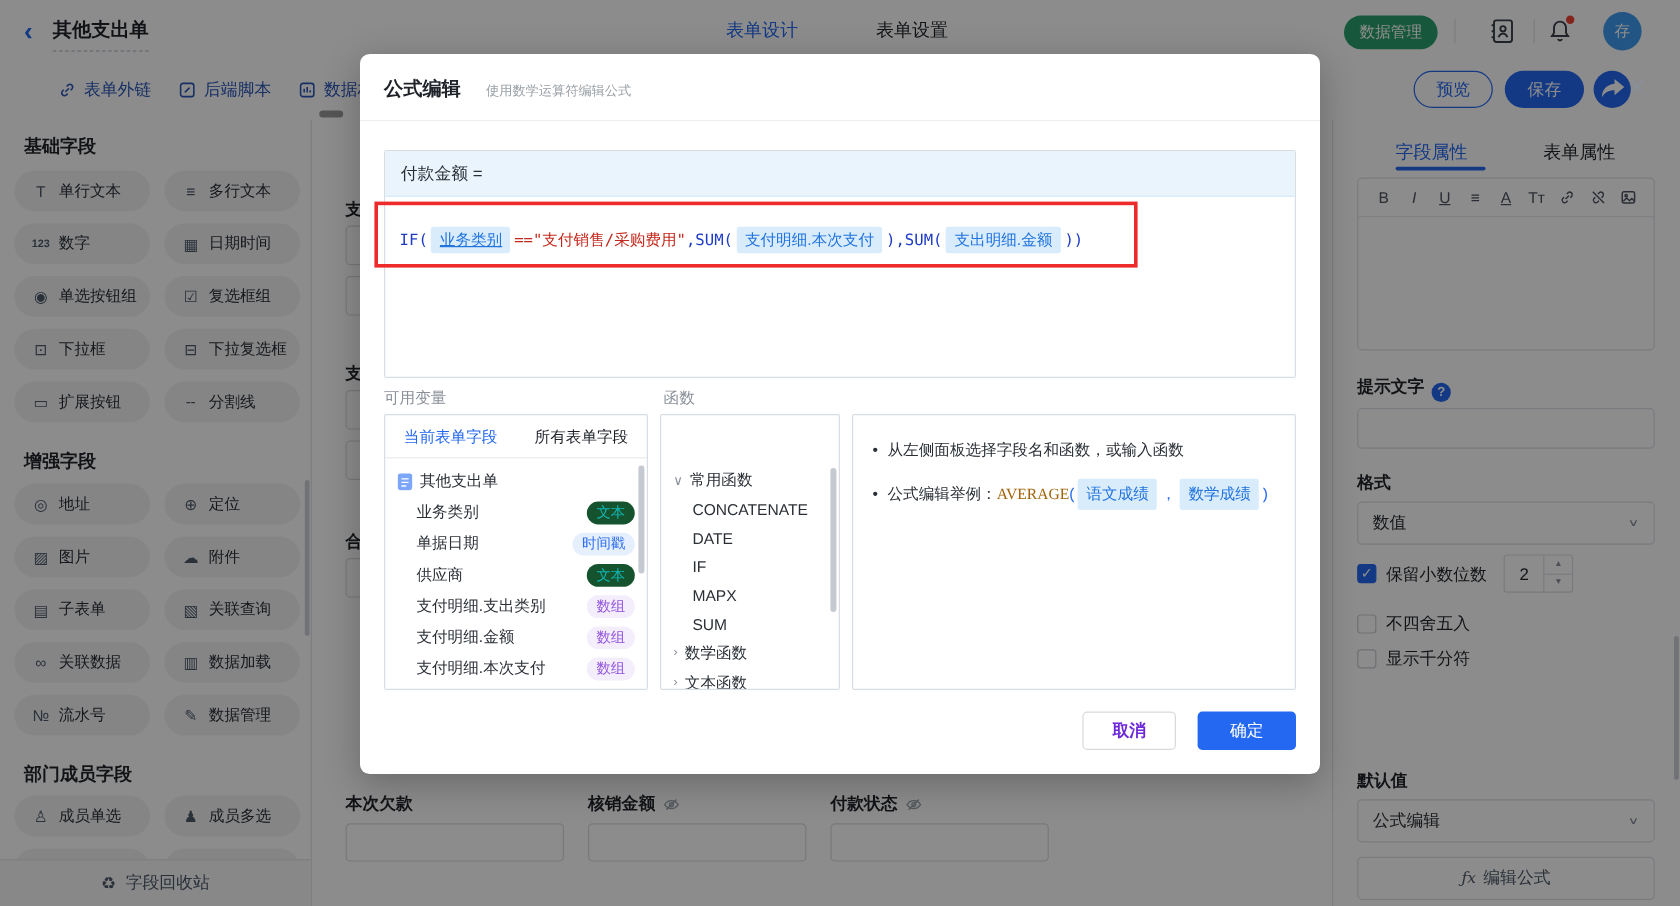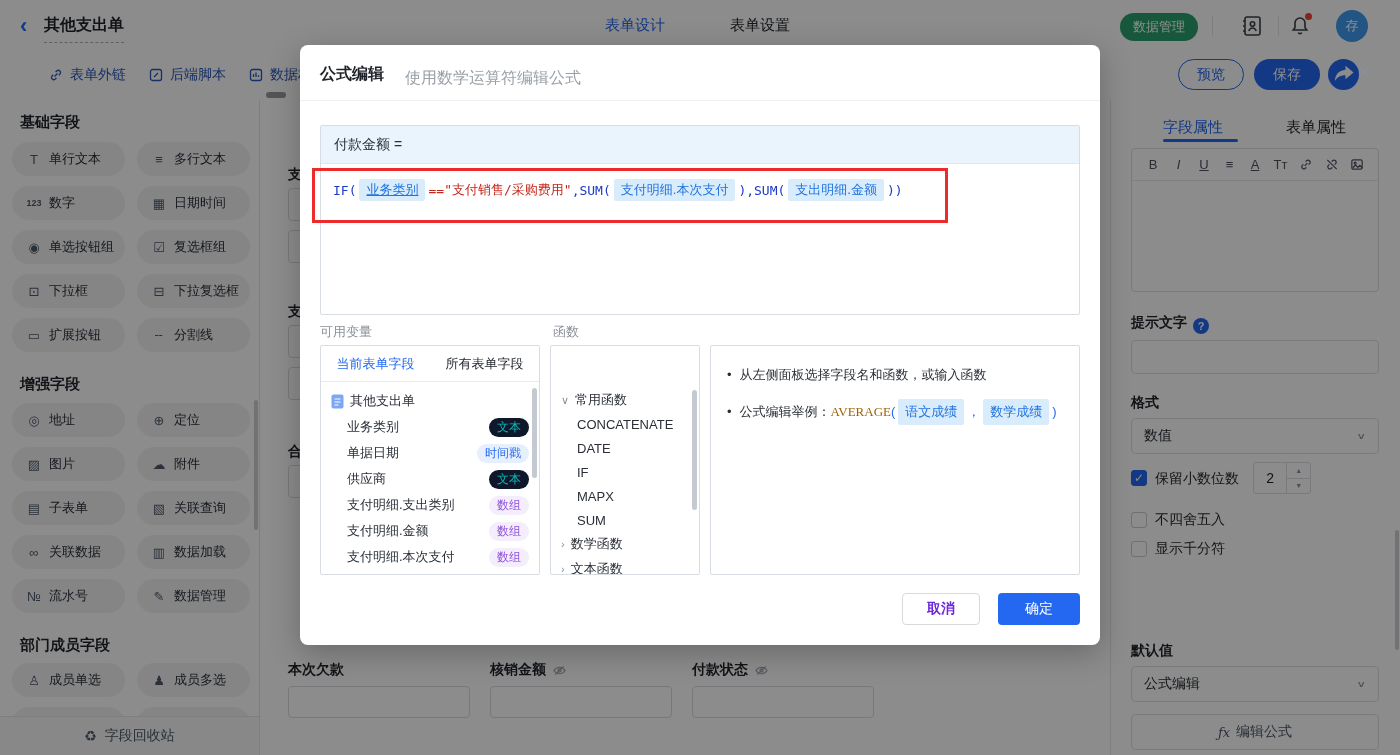--- a/index.html
+++ b/index.html
@@ -87,46 +87,46 @@
   .fx { font-style:italic; font-family:"DejaVu Serif",serif; font-size:13px; }
   .rscroll { left:284px; top:430px; width:4px; height:120px; background:#cdd0d6; border-radius:2px; }
 
   
   #overlay { position:absolute; inset:0; background:rgba(0,0,0,0.45); z-index:40; }
 
   
   #modal { position:absolute; left:300px; top:45px; width:800px; height:600px; background:#fff; border-radius:8px;
     z-index:50; box-shadow:0 8px 30px rgba(0,0,0,.25); }
   .m-title { left:20px; top:19px; font-size:16px; font-weight:700; }
-  .m-sub { left:105px; top:23px; font-size:16px; color:#9aa0a6; }
+  .m-sub { left:105px; top:23px; font-size:11px; color:#9aa0a6; }
   .m-close { left:1058px; top:16px; font-size:22px; color:#8a9099; line-height:1; }
   .m-hdiv { left:0; top:55px; width:800px; height:1px; background:#eef0f2; }
   .feditor { left:20px; top:80px; width:760px; height:190px; border:1px solid #d8dce3; border-radius:2px; }
   .fstrip { height:38px; background:#e9f4fd; border-bottom:1px solid #d6e9fb; display:flex; align-items:center;
     padding:0 13px; font-size:14px; color:#2a2f36; }
-  .fcode { padding:15px 12px; font-family:"DejaVu Sans Mono",monospace; font-size:13px; display:flex;
+  .fcode { padding:25px 12px; font-family:"DejaVu Sans Mono",monospace; font-size:13px; display:flex;
     align-items:center; flex-wrap:wrap; row-gap:4px; }
   .kw { color:#1d3bc4; }
   .op { color:#c4281c; }
   .chip { background:#d9ecfc; color:#2173de; border-radius:2px; padding:2px 7px; margin:0 3px;
     font-family:"Liberation Sans",sans-serif; font-size:13px; }
   .chip.u { text-decoration:underline; }
   .redbox { left:12px; top:123px; width:636px; height:55px; border:3px solid #ee2b2b; z-index:60; }
   .plabel { font-size:13px; color:#8a9099; }
   .panel { border:1px solid #d8dce3; border-radius:2px; background:#fff; }
   #varpanel { left:20px; top:300px; width:220px; height:230px; }
   .vtabs { height:36px; border-bottom:1px solid #e8eaee; display:flex; }
   .vtabs div { flex:1; display:flex; align-items:center; justify-content:center; font-size:13px; }
   .vtab-active { color:#2468f2; }
   .vrow { left:0; width:218px; height:26px; display:flex; align-items:center; padding:0 10px; font-size:13px; color:#2a2f36; }
   .vrow .nm { flex:1; padding-left:16px; }
   .vrow.root .nm { padding-left:6px; }
   .docicon { width:13px; height:15px; flex:0 0 13px; }
   .badge { font-size:12px; border-radius:10px; padding:1px 8px; }
-  .b-text { color:#12b7b7; background:#0f172a; }
+  .b-text { color:#12b7b7; background:#14532d; }
   .b-time { color:#2b6cf0; background:#e6effd; }
   .b-arr  { color:#9254de; background:#f3edfc; }
   .vscroll { left:211px; top:42px; width:5px; height:90px; background:#c5c9d2; border-radius:3px; }
   #fnpanel { left:250px; top:300px; width:150px; height:230px; overflow:hidden; }
   .searchrow { height:34px; border-bottom:1px solid #e8eaee; display:flex; align-items:center; gap:7px; padding:0 10px; }
   .searchrow svg { width:14px; height:14px; color:#b7bcc4; }
   .searchrow input { border:0; outline:0; width:100px; font-size:13px; color:#2a2f36;
     font-family:"Liberation Sans",sans-serif; }
   .searchrow input::placeholder { color:#b7bcc4; }
   .fnrow { left:0; width:148px; height:24px; display:flex; align-items:center; gap:6px; padding:0 10px;

